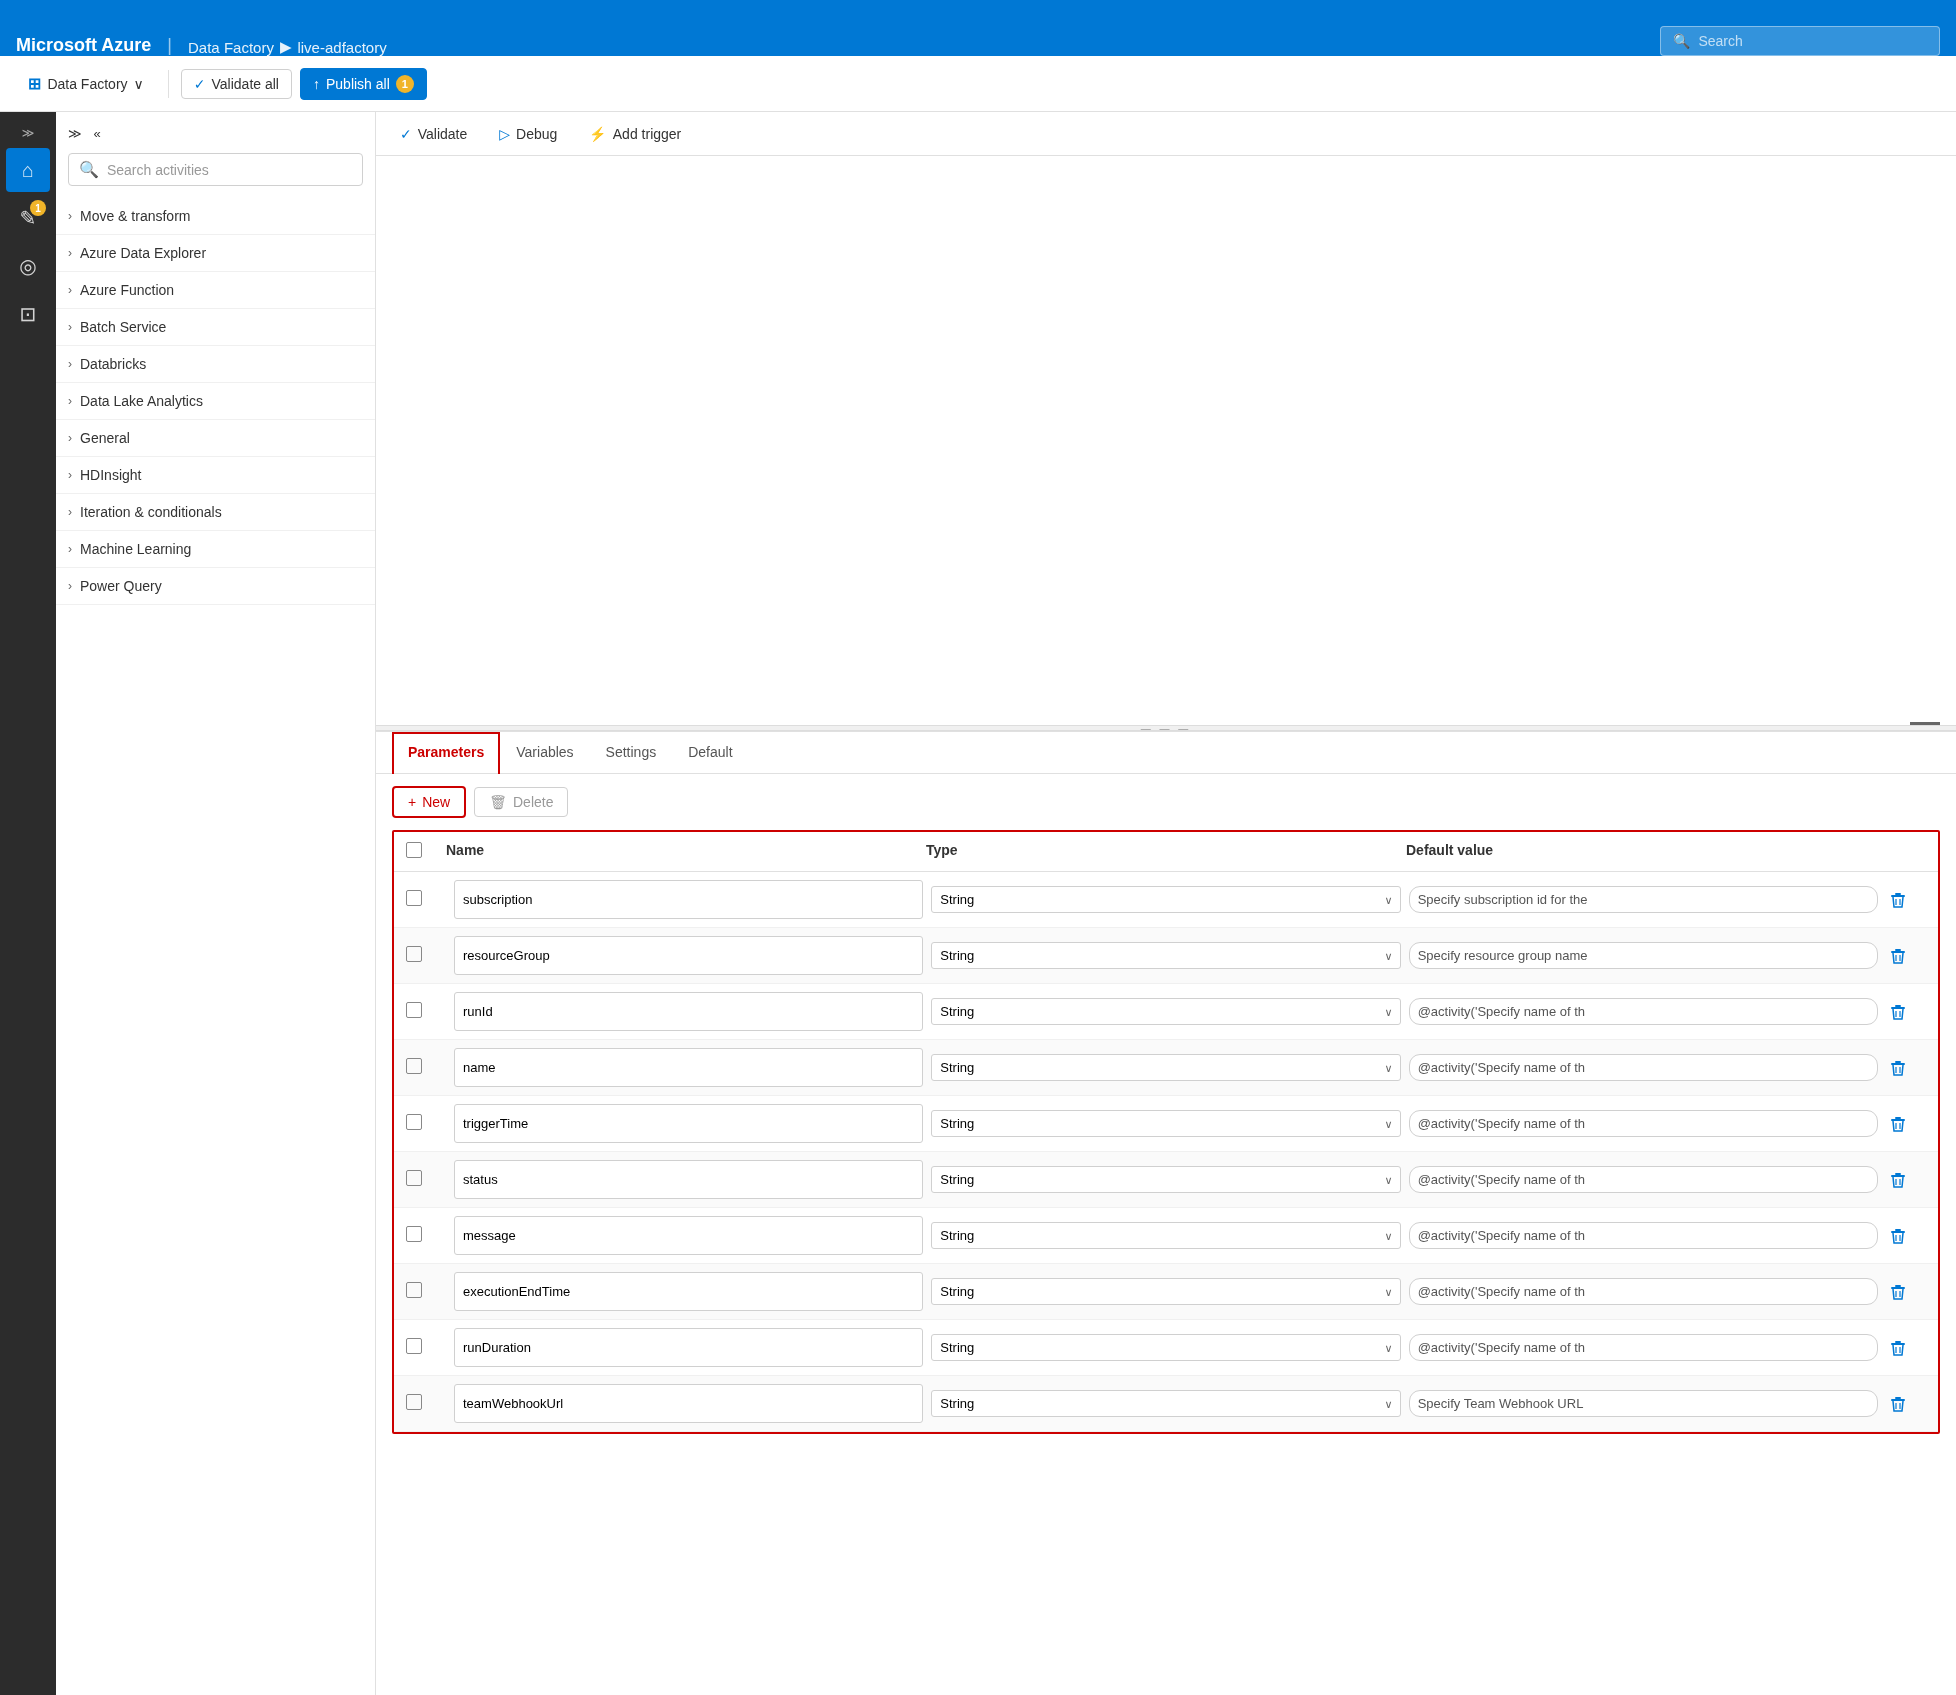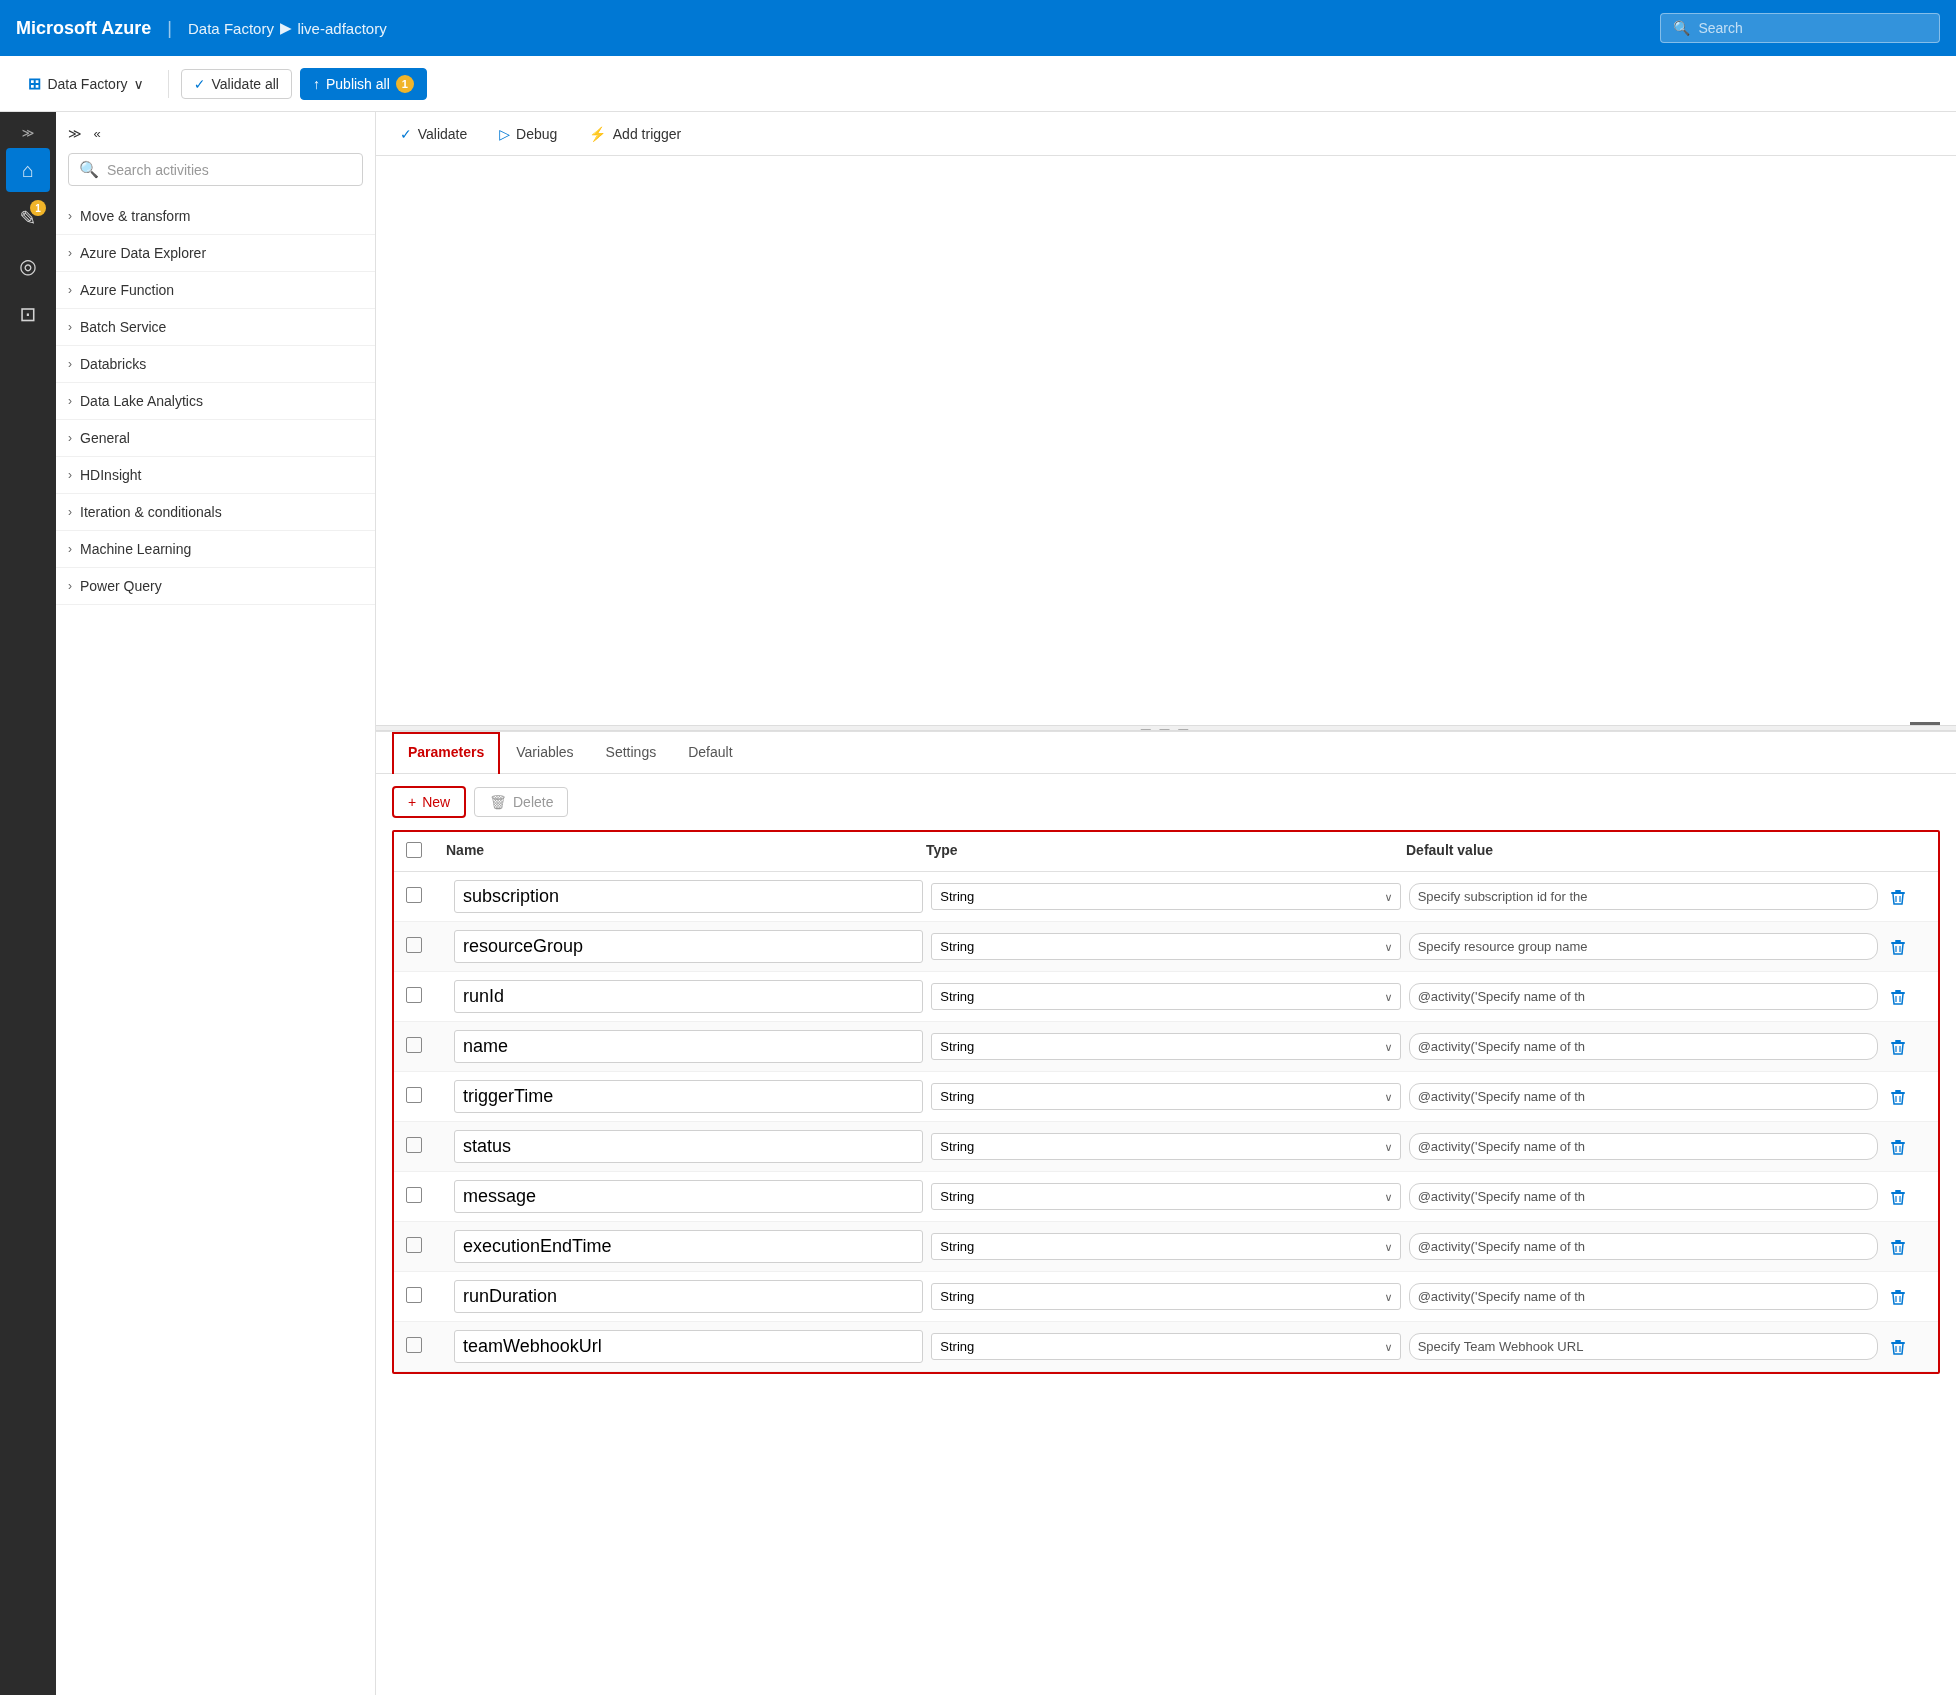--- a/index.html
+++ b/index.html
@@ -5,21 +5,21 @@
     * { box-sizing: border-box; margin: 0; padding: 0; font-family: 'Segoe UI', Arial, sans-serif; }
 
     body { background: #f3f3f3; width: 1956px; min-height: 1695px; overflow-x: hidden; }
 
     
     .top-nav {
       background: #0078d4;
       color: white;
       height: 56px;
       display: flex;
-      align-items: center;
+      align-items: flex-end;
       padding: 0 16px;
       gap: 12px;
       position: fixed;
       top: 0; left: 0; right: 0;
       z-index: 100;
     }
     .top-nav-brand { font-size: 18px; font-weight: 600; color: white; }
     .top-nav-separator { color: rgba(255,255,255,0.6); font-size: 18px; margin: 0 4px; }
     .top-nav-breadcrumb { font-size: 15px; color: rgba(255,255,255,0.9); display: flex; align-items: center; gap: 6px; }
     .top-nav-search {
@@ -374,22 +374,22 @@
       width: 16px; height: 16px;
       border: 1px solid #888;
       border-radius: 2px;
       cursor: pointer;
       appearance: none;
       -webkit-appearance: none;
     }
     .param-name-input {
       border: 1px solid #d0d0d0;
       border-radius: 3px;
-      padding: 5px 8px;
-      font-size: 18px;
+      padding: 11px 8px;
+      font-size: 13px;
       width: 100%;
       outline: none;
     }
     .type-select-wrapper {
       position: relative;
     }
     .type-select-wrapper::after {
       content: '∨';
       position: absolute;
       right: 8px;

